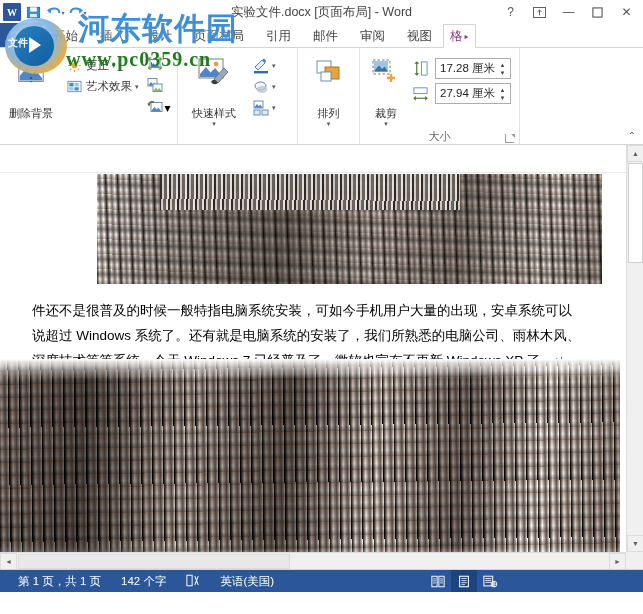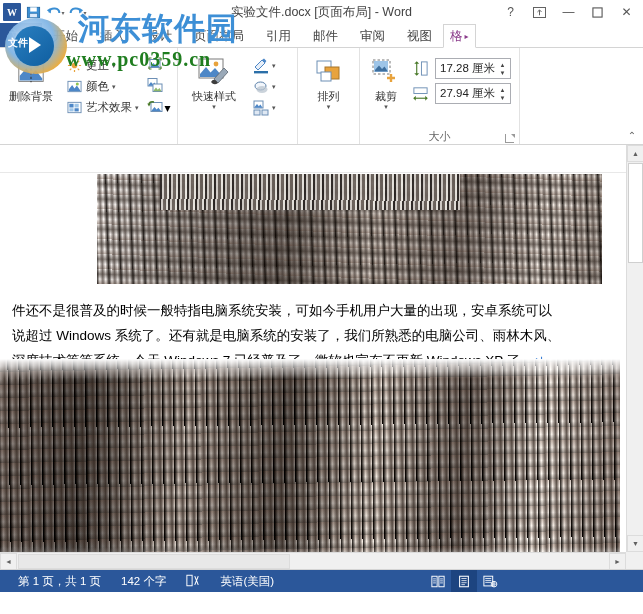--- a/index.html
+++ b/index.html
@@ -78,21 +78,21 @@
     content:""; position:absolute; right:-1px; top:0px; width:0; height:0;
     border-left:4px solid transparent; border-top:4px solid #9a9a9a;
   }
 
   
   .bigbtn {
     width:56px; display:flex; flex-direction:column; align-items:center;
     padding:3px 2px 0 2px; font-size:11px; color:#333; text-align:center;
   }
   .bigbtn .ico { height:34px; display:flex; align-items:center; justify-content:center; }
-  .bigbtn .lbl { line-height:12px; margin-top:1px; }
+  .bigbtn .lbl { line-height:12px; margin-top:18px; }
   .bigbtn .caret { font-size:7px; color:#555; line-height:7px; margin-top:1px; }
 
   
   .smallcol { display:flex; flex-direction:column; justify-content:flex-start; padding-top:3px; }
   .smallbtn {
     height:21px; display:flex; align-items:center; gap:3px; padding:0 3px;
     font-size:11.5px; color:#333;
   }
   .smallbtn .ico { width:17px; height:17px; display:flex; align-items:center; justify-content:center; }
   .smallbtn .caret { font-size:7px; color:#555; }
@@ -151,21 +151,21 @@
     position:absolute; left:0; top:185px; width:620px; height:20px;
     background:linear-gradient(180deg,#ffffff 0%, rgba(255,255,255,0) 100%);
   }
   .img-bottom-fade2 {
     position:absolute; left:0; top:373px; width:620px; height:24px;
     background:linear-gradient(0deg,#ffffff 0%, rgba(255,255,255,0) 100%);
   }
   .white-left { position:absolute; left:0; top:0; width:97px; height:112px; background:#fff; }
 
   .textblock {
-    position:absolute; left:12px; top:120px; width:570px;
+    position:absolute; left:32px; top:120px; width:570px;
     font-size:13.5px; line-height:25px; color:#000; background:#fff;
     padding:4px 0 4px 0;
     font-family:"Liberation Sans","DejaVu Sans",sans-serif;
   }
   .textblock p { margin:0; white-space:nowrap; }
   .para-mark { color:#3a7fd5; font-size:13px; }
 
   
   .vscroll {
     position:absolute; right:0; top:0; width:17px; bottom:17px;
@@ -331,31 +331,20 @@
                 </g>
               </svg>
             </span>
             <span>更正</span>
             <span class="caret">▾</span>
           </div>
           <div class="smallbtn">
             <span class="ico">
               <svg width="15" height="15" viewBox="0 0 16 16">
                 <rect x="1" y="2.5" width="14" height="11" fill="#fff" stroke="#6d8fb5"></rect>
-                <path d="M2 11 L5.5 6.5 L8 10 L10.5 7 L14 12 L14 13 L2 13 Z" fill="#4d87c7"></path>
-                <circle cx="11" cy="5.2" r="1.6" fill="#8fc44e"></circle>
-              </svg>
-            </span>
-            <span>颜色</span>
-            <span class="caret">▾</span>
-          </div>
-          <div class="smallbtn">
-            <span class="ico">
-              <svg width="15" height="15" viewBox="0 0 16 16">
-                <rect x="1" y="2.5" width="14" height="11" fill="#fff" stroke="#6d8fb5"></rect>
                 <rect x="2.5" y="4" width="4.5" height="4" fill="#4d87c7"></rect>
                 <rect x="8" y="4" width="4.5" height="4" fill="#9ec5e8"></rect>
                 <rect x="2.5" y="8.8" width="4.5" height="3.4" fill="#9ec5e8"></rect>
                 <rect x="8" y="8.8" width="4.5" height="3.4" fill="#4d87c7"></rect>
               </svg>
             </span>
             <span>艺术效果</span>
             <span class="caret">▾</span>
           </div>
         </div>

